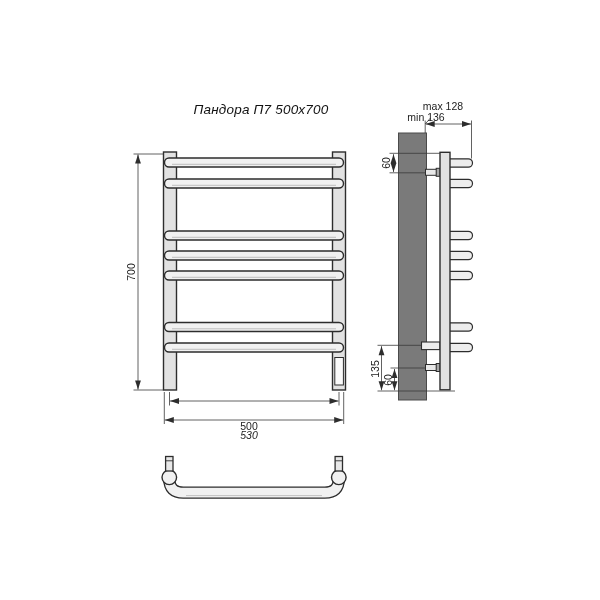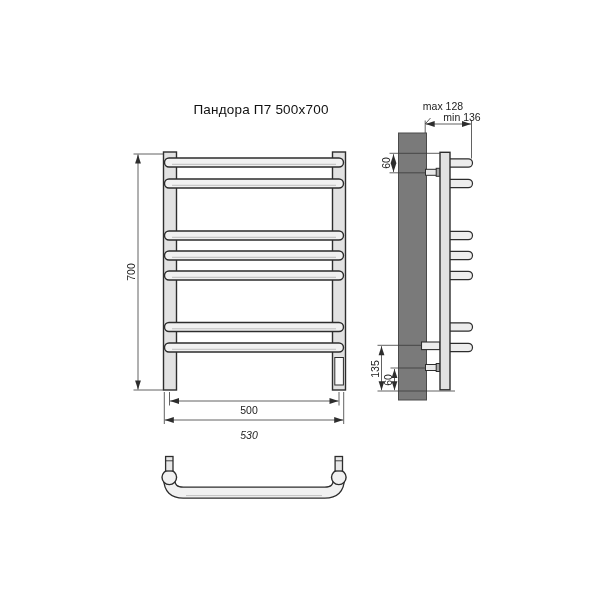--- a/index.html
+++ b/index.html
@@ -126,25 +126,25 @@
 
       <g fill="#e8e8e8" stroke="#2d2d2d" stroke-width="1.3">
         <rect x="165.6" y="456.5" width="7.4" height="14.5"></rect>
         <rect x="335.1" y="456.5" width="7.4" height="14.5"></rect>
         <line x1="165.6" y1="460.8" x2="173" y2="460.8" stroke-width="0.9"></line>
         <line x1="335.1" y1="460.8" x2="342.5" y2="460.8" stroke-width="0.9"></line>
       </g>
     </g>
   </svg>
 
-  <div class="lbl title" style="left:261px;top:110px;">Пандора П7 500x700</div>
+  <div class="lbl title" style="left:261px;top:110px;font-style:italic;">Пандора П7 500x700</div>
 
   <div class="lbl rot" style="left:130.5px;top:272px;">700</div>
-  <div class="lbl" style="left:249px;top:410px;">500</div>
+  <div class="lbl" style="left:249px;top:426px;">500</div>
   <div class="lbl" style="left:249px;top:435px;font-style:italic;">530</div>
 
   <div class="lbl" style="left:443px;top:105.5px;">max 128</div>
-  <div class="lbl" style="left:462px;top:117.3px;">min 136</div>
+  <div class="lbl" style="left:426px;top:117.3px;">min 136</div>
   <div class="lbl rot" style="left:386px;top:163px;">60</div>
   <div class="lbl rot" style="left:374.5px;top:368.5px;">135</div>
   <div class="lbl rot" style="left:388px;top:379.5px;">60</div>
 
 </div>
 
 </body></html>

